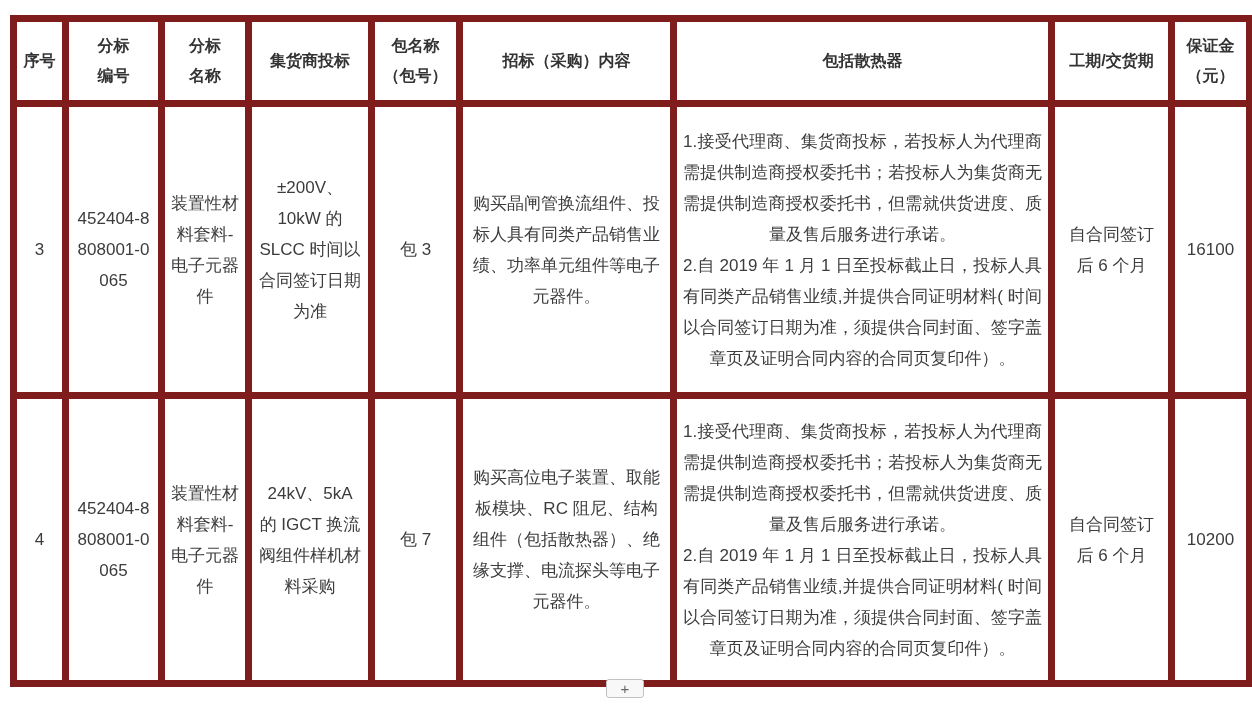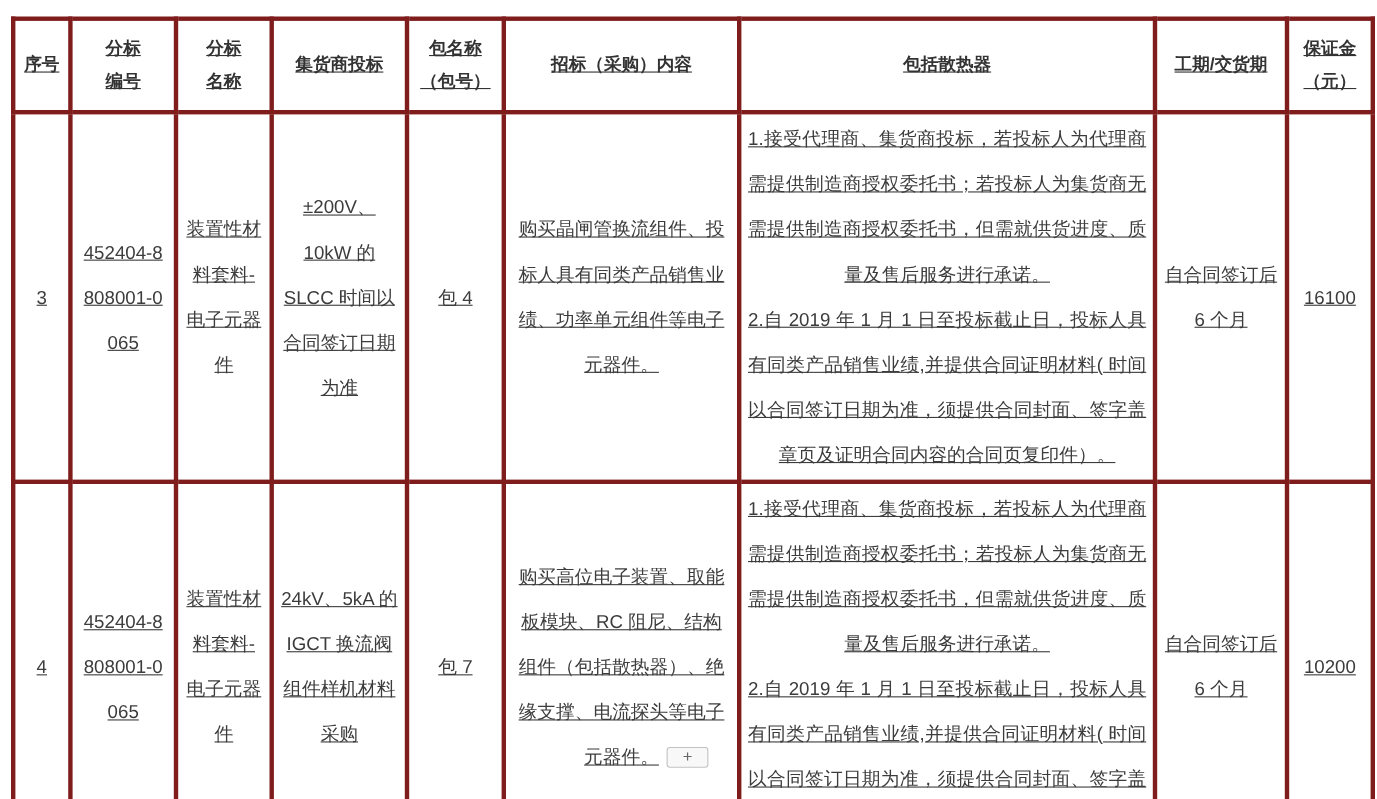--- a/index.html
+++ b/index.html
@@ -14,37 +14,36 @@
   }
   .doc-table {
     position: absolute;
     left: 10px;
     top: 15px;
     width: 1236px;
     border-collapse: collapse;
     table-layout: fixed;
   }
   .doc-table th, .doc-table td {
-    border: 4px solid #7f1d1d;
+    border: 7px solid #7f1d1d;
     vertical-align: middle;
     text-align: center;
     padding: 2px 6px;
     overflow: hidden;
-    text-decoration: underline;
   }
   .doc-table th {
     font-weight: bold;
     font-size: 16px;
     line-height: 30px;
     white-space: pre-line;
     color: #333333;
   }
   .doc-table td {
     font-size: 17px;
-    line-height: 41px;
+    line-height: 31px;
   }
   tr.header-row  { height: 85px; }
   tr.data-row-1  { height: 292px; }
   tr.data-row-2  { height: 288px; }
 
   .just {
     text-align: justify;
     text-align-last: center;
   }
   .break-all { word-break: break-all; }
@@ -103,21 +102,21 @@
       <th>保证金
 （元）</th>
     </tr>
   </thead>
   <tbody>
     <tr class="data-row-1">
       <td>3</td>
       <td class="just break-all">452404-8808001-0065</td>
       <td class="just">装置性材料套料-电子元器件</td>
       <td class="just">±200V、10kW 的 SLCC 时间以合同签订日期为准</td>
-      <td>包 4</td>
+      <td>包 3</td>
       <td class="just">购买晶闸管换流组件、投标人具有同类产品销售业绩、功率单元组件等电子元器件。</td>
       <td class="qual-cell">
         <p>1.接受代理商、集货商投标，若投标人为代理商需提供制造商授权委托书；若投标人为集货商无需提供制造商授权委托书，但需就供货进度、质量及售后服务进行承诺。</p>
         <p>2.自 2019 年 1 月 1 日至投标截止日，投标人具有同类产品销售业绩,并提供合同证明材料( 时间以合同签订日期为准，须提供合同封面、签字盖章页及证明合同内容的合同页复印件）。</p>
       </td>
       <td>自合同签订后 6 个月</td>
       <td>16100</td>
     </tr>
     <tr class="data-row-2">
       <td>4</td>

